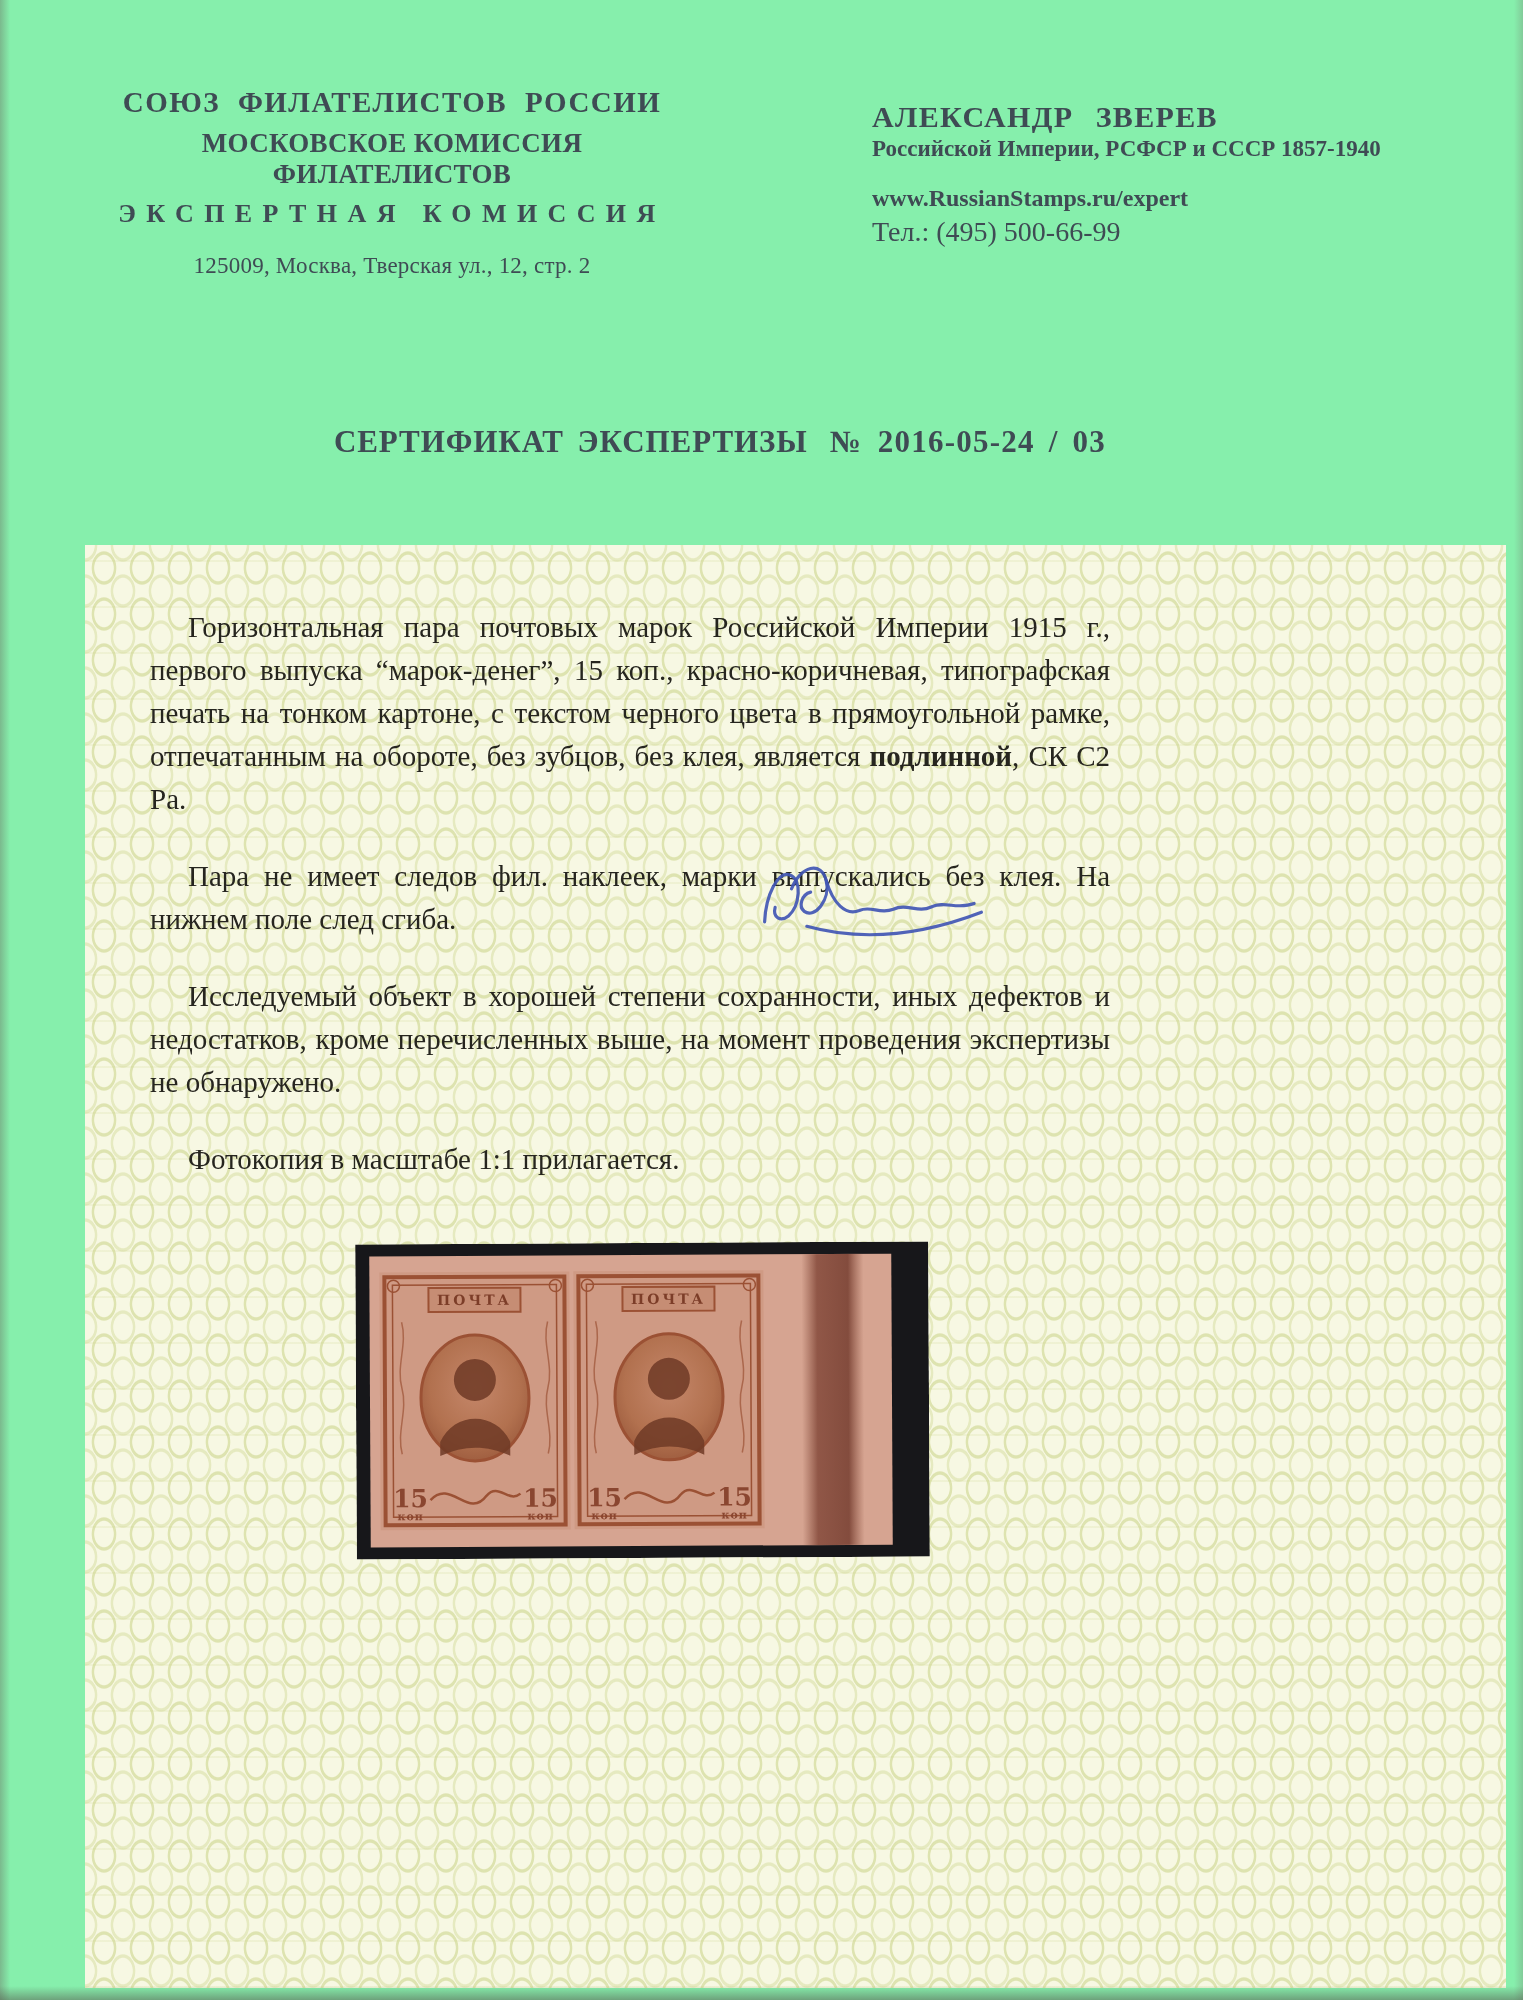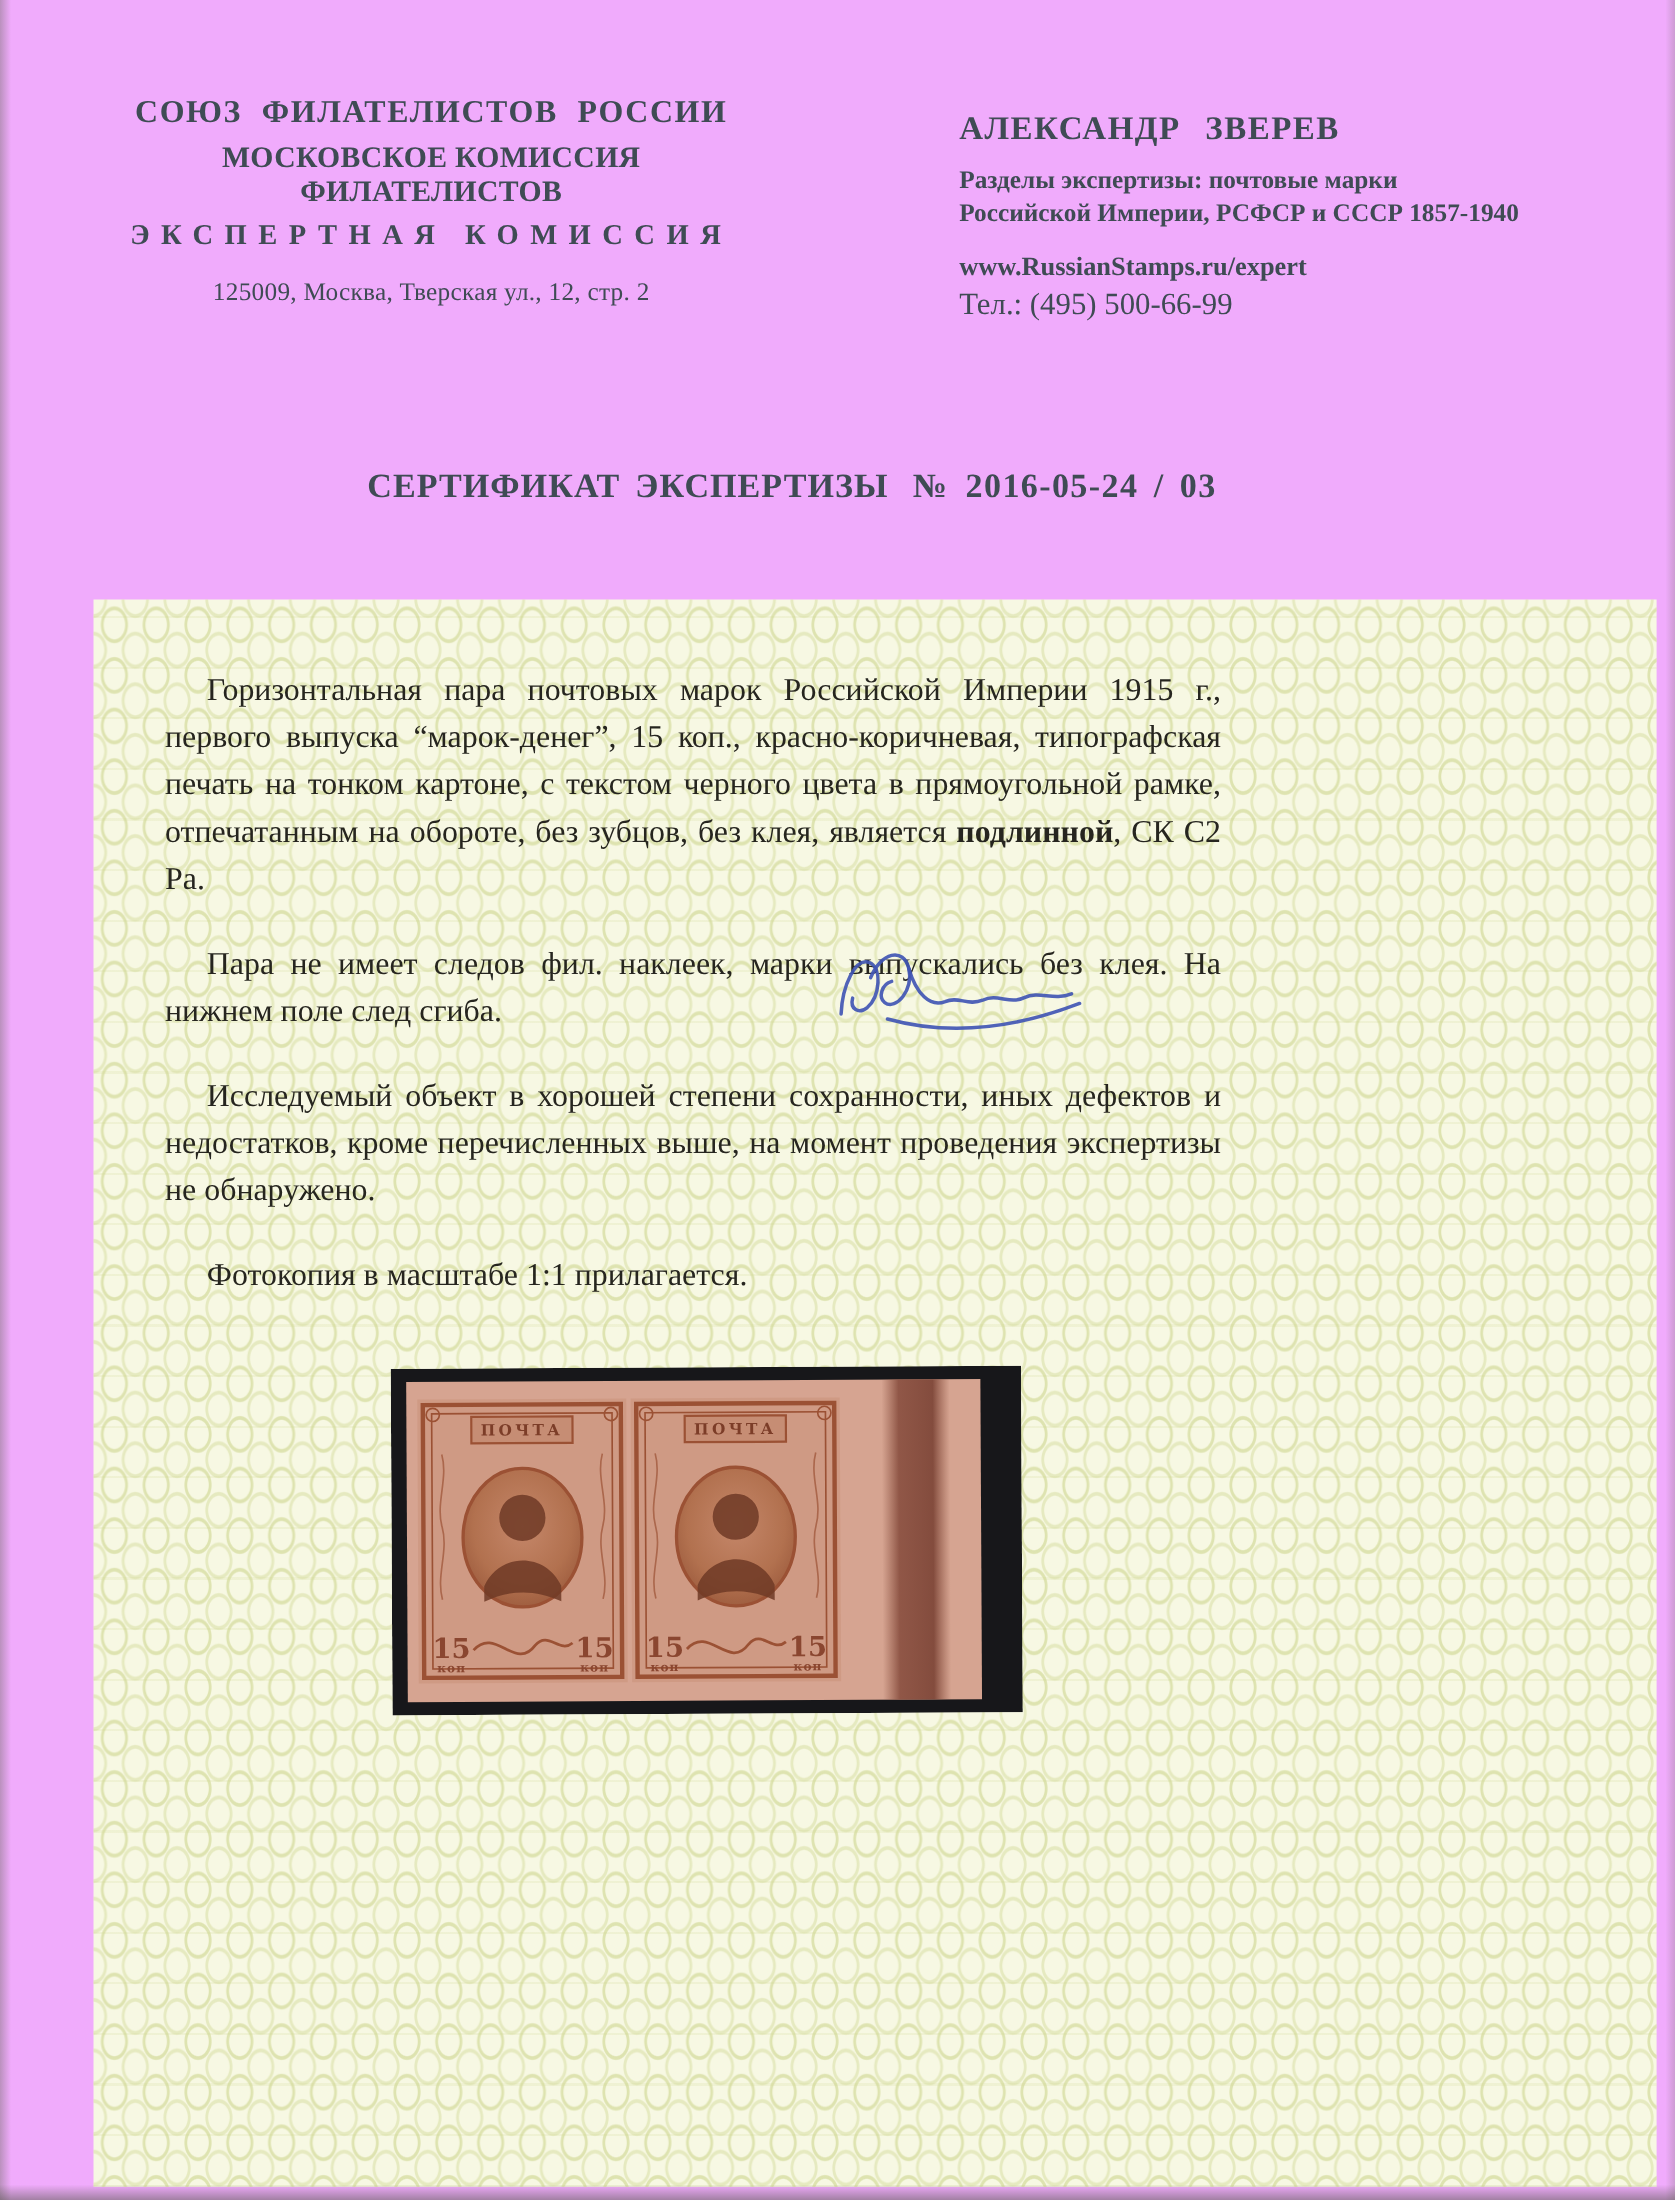--- a/index.html
+++ b/index.html
@@ -1,18 +1,18 @@
 <!DOCTYPE html>
 <html style="--header-text: #3f4b54; --body-text: #26251f; --signature-blue: #4156b4; --photo-background: #17171a; --stamp-paper: #d6a491; --stamp-ink: #9b5134; --pattern-base: #f7f8e3; --pattern-line: #c9d286;"><head>
 <meta charset="utf-8">
 <style>
   html,body{margin:0;padding:0;background:#dedED6;}
   .page{
     position:relative;width:1523px;height:2000px;margin:0 auto;
-    background:#f0abfc;overflow:hidden;
+    background:#86efac;overflow:hidden;
     font-family:"Liberation Serif","DejaVu Serif",serif;
     color:var(--body-text,#26251f);
   }
   
   .edge-left{position:absolute;left:0;top:0;width:10px;height:100%;
     background:linear-gradient(90deg,rgba(105,105,95,.40),rgba(105,105,95,0));}
   .edge-right{position:absolute;right:0;top:0;width:9px;height:100%;
     background:linear-gradient(270deg,rgba(120,120,110,.30),rgba(120,120,110,0));}
   .edge-bottom{position:absolute;left:0;bottom:0;width:100%;height:14px;
     background:linear-gradient(0deg,rgba(85,85,75,.50),rgba(85,85,75,0));}
@@ -72,21 +72,20 @@
 
   <div class="issuer">
     <div class="issuer-l1">СОЮЗ ФИЛАТЕЛИСТОВ РОССИИ</div>
     <div class="issuer-l2">МОСКОВСКОЕ КОМИССИЯ ФИЛАТЕЛИСТОВ</div>
     <div class="issuer-l3">ЭКСПЕРТНАЯ КОМИССИЯ</div>
     <div class="issuer-address">125009, Москва, Тверская ул., 12, стр. 2</div>
   </div>
 
   <div class="expert">
     <div class="expert-name">АЛЕКСАНДР ЗВЕРЕВ</div>
-    <div class="expert-spec first">Разделы экспертизы: почтовые марки</div>
     <div class="expert-spec">Российской Империи, РСФСР и СССР 1857-1940</div>
     <div class="expert-site">www.RussianStamps.ru/expert</div>
     <div class="expert-phone">Тел.: (495) 500-66-99</div>
   </div>
 
   <div class="cert-title">
     <span>СЕРТИФИКАТ ЭКСПЕРТИЗЫ</span><span class="numero">№</span><span class="cert-number">2016-05-24 / 03</span>
   </div>
 
   <div class="body-text">

